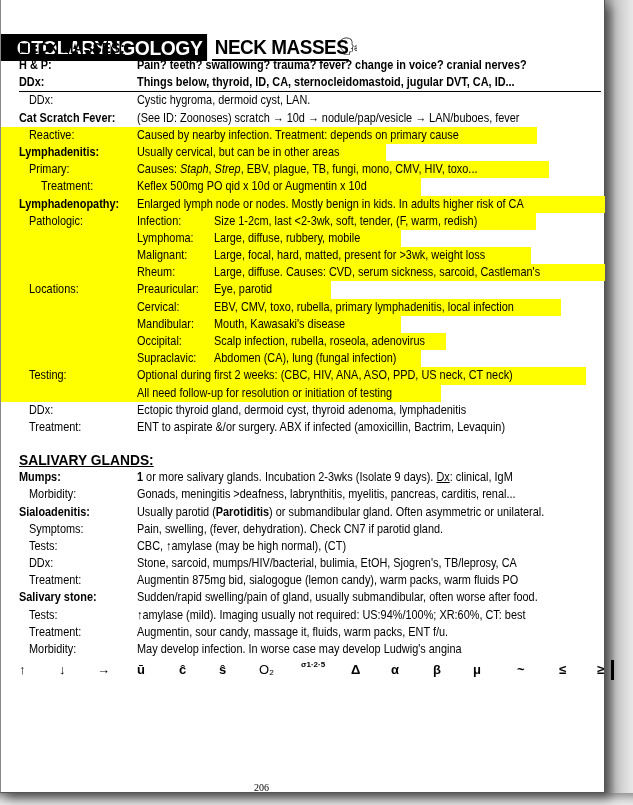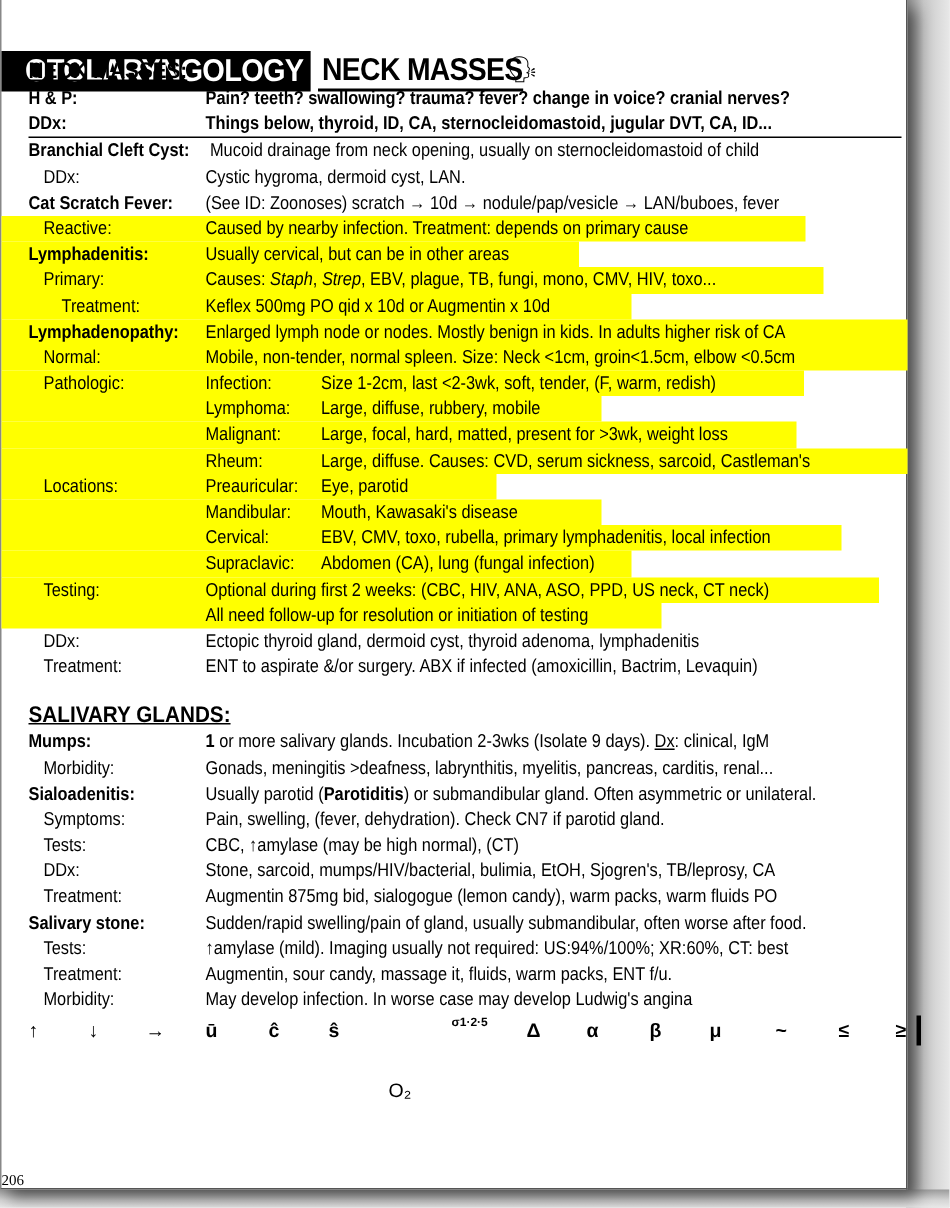--- a/index.html
+++ b/index.html
@@ -48,21 +48,21 @@
   .lab.i2 { left:22px; }
   .lab.b { font-weight:bold; }
   .txt { left:118px; }
   .sub { left:118px; }
   .txt.after-sub { left:195px; }
   .hlband { position:absolute; left:-18px; top:0; height:100%; background:#ffff00; }
   .ul { text-decoration:underline; }
   .rule { border-bottom:1.5px solid #000; }
   .symbols { position:relative; height:22px; margin-top:2px; font-weight:bold; font-size:13px; }
   .symbols span { position:absolute; top:2px; }
-  .pageno { position:absolute; left:0; width:521px; top:782px; text-align:left; font-size:10px; font-family:"Liberation Serif", serif; }
+  .pageno { position:absolute; left:0; width:521px; top:782px; text-align:center; font-size:10px; font-family:"Liberation Serif", serif; }
 </style>
 </head>
 <body>
 
 <div class="shadow-right"></div>
 <div class="shadow-bottom"></div>
 
 <div class="page">
   <div class="title-row">
     <span class="title-black">OTOLARYNGOLOGY</span>
@@ -77,24 +77,20 @@
       <div class="row">
         <span class="lab b">H &amp; P:</span>
         <span class="txt" style="font-weight:bold">Pain?  teeth?  swallowing?  trauma? fever? change in voice?  cranial nerves?</span>
       </div>
       <div class="row rule">
         <span class="lab b">DDx:</span>
         <span class="txt" style="font-weight:bold">Things below, thyroid, ID, CA, sternocleidomastoid, jugular DVT, CA, ID...</span>
       </div>
 
       <div class="row">
-        <span class="lab b">Branchial Cleft Cyst:</span>
-        <span class="txt" style="left:121px">Mucoid drainage from neck opening, usually on sternocleidomastoid of child</span>
-      </div>
-      <div class="row">
         <span class="lab i1">DDx:</span>
         <span class="txt">Cystic hygroma, dermoid cyst, LAN.</span>
       </div>
       <div class="row">
         <span class="lab b">Cat Scratch Fever:</span>
         <span class="txt">(See ID: Zoonoses) scratch → 10d → nodule/pap/vesicle → LAN/buboes, fever</span>
       </div>
 
       
       <div class="row">
@@ -116,25 +112,20 @@
         <span class="hlband" style="width:420px"></span>
         <span class="lab i2">Treatment:</span>
         <span class="txt">Keflex 500mg PO qid x 10d or Augmentin x 10d</span>
       </div>
 
       
       <div class="row">
         <span class="hlband" style="width:604px"></span>
         <span class="lab b">Lymphadenopathy:</span>
         <span class="txt">Enlarged lymph node or nodes.  Mostly benign in kids.  In adults higher risk of CA</span>
-      </div>
-      <div class="row">
-        <span class="hlband" style="width:604px"></span>
-        <span class="lab i1">Normal:</span>
-        <span class="txt">Mobile, non-tender, normal spleen.  Size: Neck &lt;1cm, groin&lt;1.5cm, elbow &lt;0.5cm</span>
       </div>
       <div id="patho-rows">
           <div class="row">
             <span class="hlband" style="width: 535px;"></span>
             <span class="lab i1">Pathologic:</span>
             <span class="sub">Infection:</span>
             <span class="txt after-sub">Size 1-2cm, last &lt;2-3wk, soft, tender, (F, warm, redish)</span>
           </div>
           <div class="row">
             <span class="hlband" style="width: 400px;"></span>
@@ -153,28 +144,33 @@
           </div>
         </div>
       <div id="loc-rows">
           <div class="row">
             <span class="hlband" style="width: 330px;"></span>
             <span class="lab i1">Locations:</span>
             <span class="sub">Preauricular:</span>
             <span class="txt after-sub">Eye, parotid</span>
           </div>
           <div class="row">
+            <span class="hlband" style="width: 560px;"></span>
+            <span class="sub">Cervical:</span>
+            <span class="txt after-sub">EBV, CMV, toxo, rubella, primary lymphadenitis, local infection</span>
+          </div>
+          <div class="row">
             <span class="hlband" style="width: 400px;"></span>
             <span class="sub">Mandibular:</span>
             <span class="txt after-sub">Mouth, Kawasaki's disease</span>
           </div>
           <div class="row">
-            <span class="hlband" style="width: 560px;"></span>
-            <span class="sub">Cervical:</span>
-            <span class="txt after-sub">EBV, CMV, toxo, rubella, primary lymphadenitis, local infection</span>
+            <span class="hlband" style="width: 445px;"></span>
+            <span class="sub">Occipital:</span>
+            <span class="txt after-sub">Scalp infection, rubella, roseola, adenovirus</span>
           </div>
           <div class="row">
             <span class="hlband" style="width: 420px;"></span>
             <span class="sub">Supraclavic:</span>
             <span class="txt after-sub">Abdomen (CA), lung (fungal infection)</span>
           </div>
         </div>
       <div class="row">
         <span class="hlband" style="width:585px"></span>
         <span class="lab i1">Testing:</span>
@@ -245,21 +241,21 @@
       </div>
     </div>
 
     <div class="symbols" id="symbols">
         <span style="left: 0px;">↑</span>
         <span style="left: 40px;">↓</span>
         <span style="left: 78px;">→</span>
         <span style="left: 118px;">ū</span>
         <span style="left: 160px;">ĉ</span>
         <span style="left: 200px;">ŝ</span>
-        <span style="left: 240px; font-weight: normal; margin-top: 40px;">O₂</span>
+        <span style="left: 240px; font-weight: normal;">O₂</span>
         <span style="left: 282px; font-size: 8px; top: 0px;">σ1·2·5</span>
         <span style="left: 332px;">Δ</span>
         <span style="left: 372px;">α</span>
         <span style="left: 414px;">β</span>
         <span style="left: 454px;">μ</span>
         <span style="left: 498px;">~</span>
         <span style="left: 540px;">≤</span>
         <span style="left: 578px;">≥</span>
         <span style="left: 592px; top: 0px; width: 3px; height: 20px; background: rgb(0, 0, 0);"></span>
       </div>

